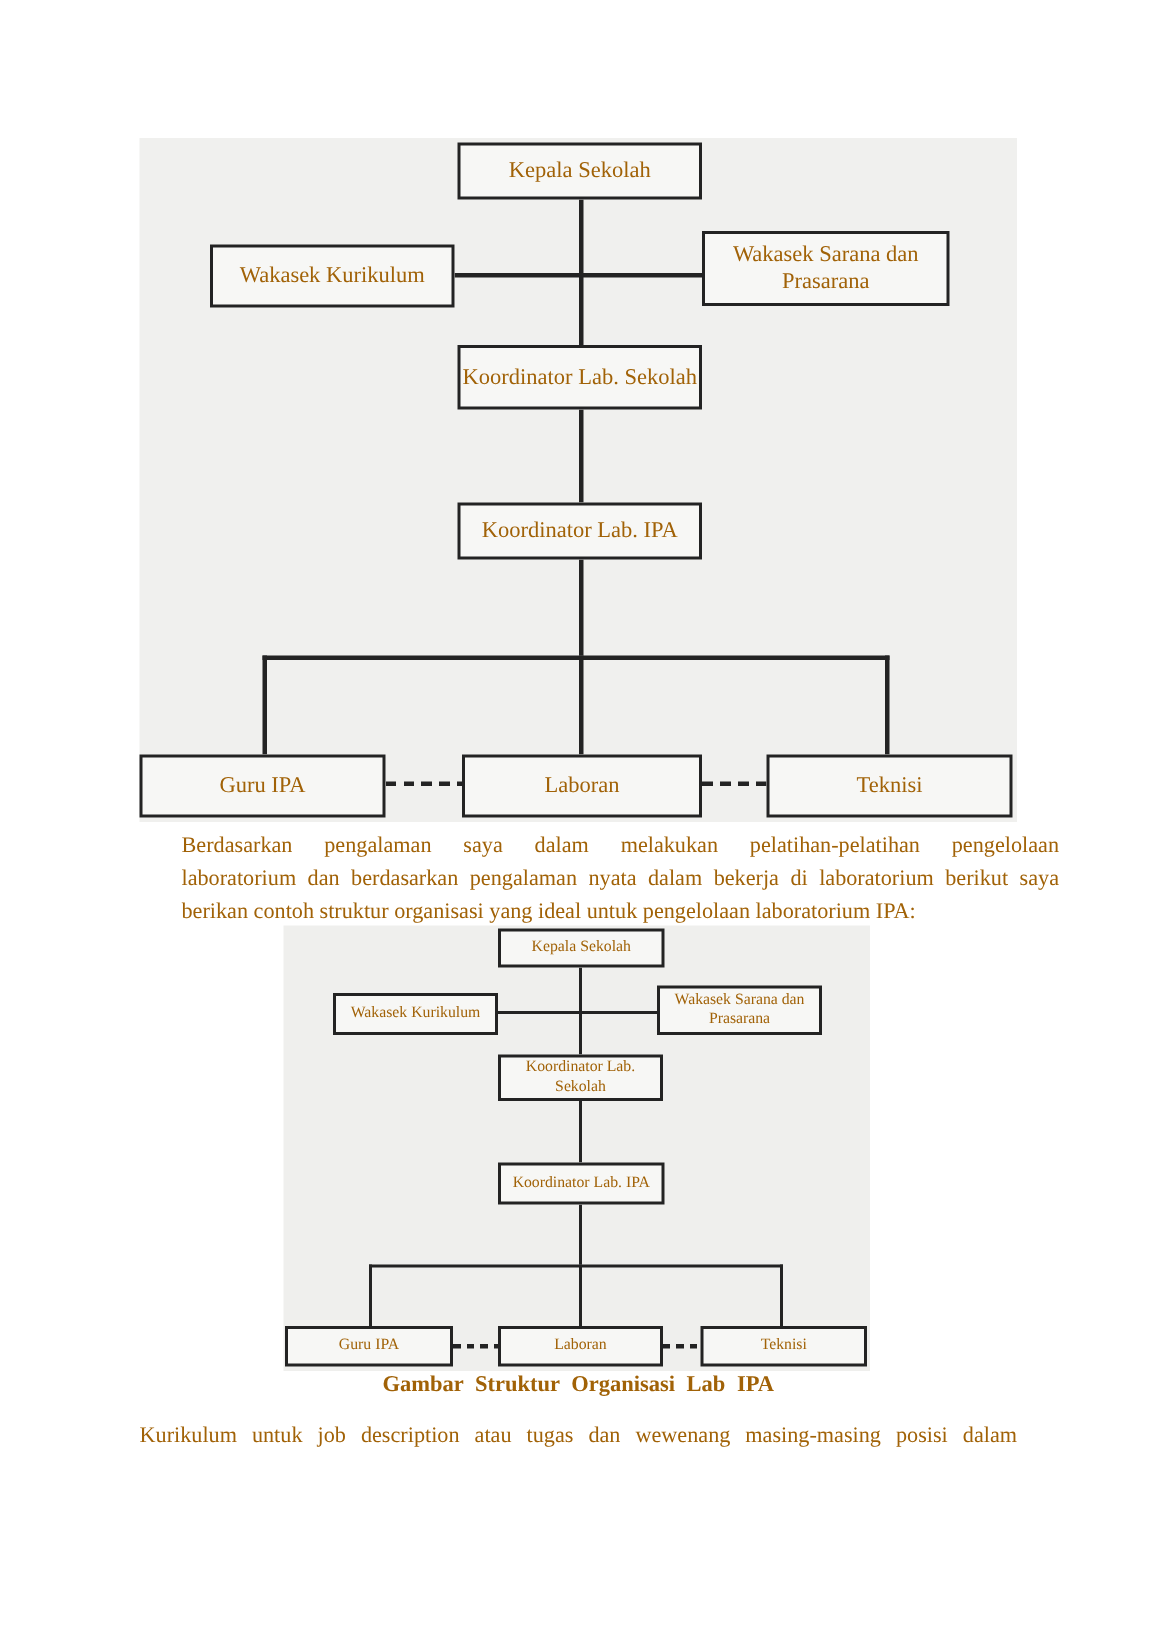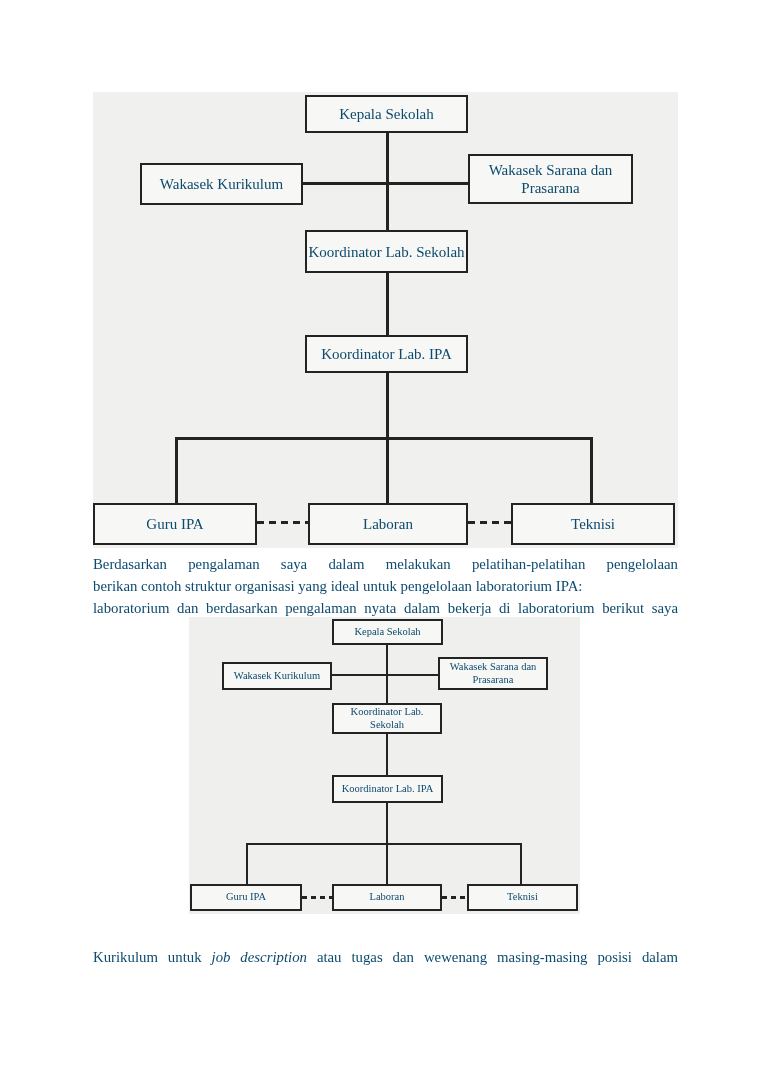--- a/index.html
+++ b/index.html
@@ -1,17 +1,17 @@
 <!DOCTYPE html>
 <html><head>
 <meta charset="utf-8">
 <style>
   html,body{margin:0;padding:0;background:#ffffff;}
   .page{position:relative;width:712px;height:1087px;background:#ffffff;
-        font-family:"Liberation Serif",serif;color:#0c4a6e;overflow:hidden;border-radius:27px;}
+        font-family:"Liberation Serif",serif;color:#a16207;overflow:hidden;border-radius:27px;}
 
   
   .diagram{position:absolute;background:#f0f0ee;}
   #d1{left:93px;top:92px;width:585px;height:456px;}
   #d2{left:189px;top:617px;width:391px;height:297px;background:#efefed;}
 
   .obox{position:absolute;background:#f7f7f5;border:2.5px solid #232323;
         box-sizing:border-box;display:flex;align-items:center;justify-content:center;
         text-align:center;}
   #d1 .obox{font-size:15px;line-height:1.2;}
@@ -19,24 +19,24 @@
 
   .vline,.hline{position:absolute;background:#232323;}
   #d1 .vline{width:3px;} #d1 .hline{height:3px;}
   #d2 .vline{width:2px;} #d2 .hline{height:2px;}
   .dash{position:absolute;}
   #d1 .dash{height:3px;background:repeating-linear-gradient(90deg,#232323 0 7px,transparent 7px 12px);}
   #d2 .dash{height:2.5px;background:repeating-linear-gradient(90deg,#232323 0 5px,transparent 5px 9px);}
 
   
   .para{position:absolute;left:93px;width:585px;font-size:14.8px;}
-  #p1{top:556px;} #p2{top:949px;}
+  #p1{top:556px;margin-left:28px;} #p2{top:949px;}
   .pline{height:22px;overflow:hidden;text-align:justify;text-align-last:justify;}
   .pline.last{text-align-last:left;}
-  .it{font-style:italic;}
+  .it{}
 
   .caption{position:absolute;left:93px;top:915px;width:585px;text-align:center;
            font-weight:bold;font-size:15px;word-spacing:4px;}
 </style>
 </head>
 <body>
 
 <div class="page">
 
   <div class="diagram" id="d1">
@@ -57,22 +57,22 @@
     <div class="obox" style="left:375px;top:62px;width:165px;height:50px;">Wakasek Sarana dan Prasarana</div>
     <div class="obox" style="left:212px;top:138px;width:163px;height:43px;">Koordinator Lab. Sekolah</div>
     <div class="obox" style="left:212px;top:243px;width:163px;height:38px;">Koordinator Lab. IPA</div>
     <div class="obox" style="left:0px;top:411px;width:164px;height:42px;">Guru IPA</div>
     <div class="obox" style="left:215px;top:411px;width:160px;height:42px;">Laboran</div>
     <div class="obox" style="left:418px;top:411px;width:164px;height:42px;">Teknisi</div>
   </div>
 
   <div class="para" id="p1">
     <div class="pline">Berdasarkan pengalaman saya dalam melakukan pelatihan-pelatihan pengelolaan</div>
+    <div class="pline">laboratorium dan berdasarkan pengalaman nyata dalam bekerja di laboratorium berikut saya</div>
     <div class="pline last">berikan contoh struktur organisasi yang ideal untuk pengelolaan laboratorium IPA:</div>
-    <div class="pline">laboratorium dan berdasarkan pengalaman nyata dalam bekerja di laboratorium berikut saya</div>
   </div>
 
   <div class="diagram" id="d2">
 
     <div class="vline" style="left:197px;top:28px;height:58px;"></div>
     <div class="hline" style="left:143px;top:57px;width:106px;"></div>
     <div class="vline" style="left:197px;top:117px;height:41px;"></div>
     <div class="vline" style="left:197px;top:186px;height:40px;"></div>
     <div class="hline" style="left:57px;top:226px;width:276px;"></div>
     <div class="vline" style="left:57px;top:226px;height:41px;"></div>
@@ -84,18 +84,19 @@
     <div class="obox" style="left:143px;top:2px;width:111px;height:26px;">Kepala Sekolah</div>
     <div class="obox" style="left:33px;top:45px;width:110px;height:28px;">Wakasek Kurikulum</div>
     <div class="obox" style="left:249px;top:40px;width:110px;height:33px;">Wakasek Sarana dan Prasarana</div>
     <div class="obox" style="left:143px;top:86px;width:110px;height:31px;">Koordinator Lab. Sekolah</div>
     <div class="obox" style="left:143px;top:158px;width:111px;height:28px;">Koordinator Lab. IPA</div>
     <div class="obox" style="left:1px;top:267px;width:112px;height:27px;">Guru IPA</div>
     <div class="obox" style="left:143px;top:267px;width:110px;height:27px;">Laboran</div>
     <div class="obox" style="left:278px;top:267px;width:111px;height:27px;">Teknisi</div>
   </div>
 
+  <div class="caption">Gambar Struktur Organisasi Lab IPA</div>
 
   <div class="para" id="p2">
     <div class="pline"><span>Kurikulum untuk</span> <span class="it">job description</span> <span>atau tugas dan wewenang masing-masing posisi dalam</span></div>
   </div>
 
 </div>
 
 </body></html>

